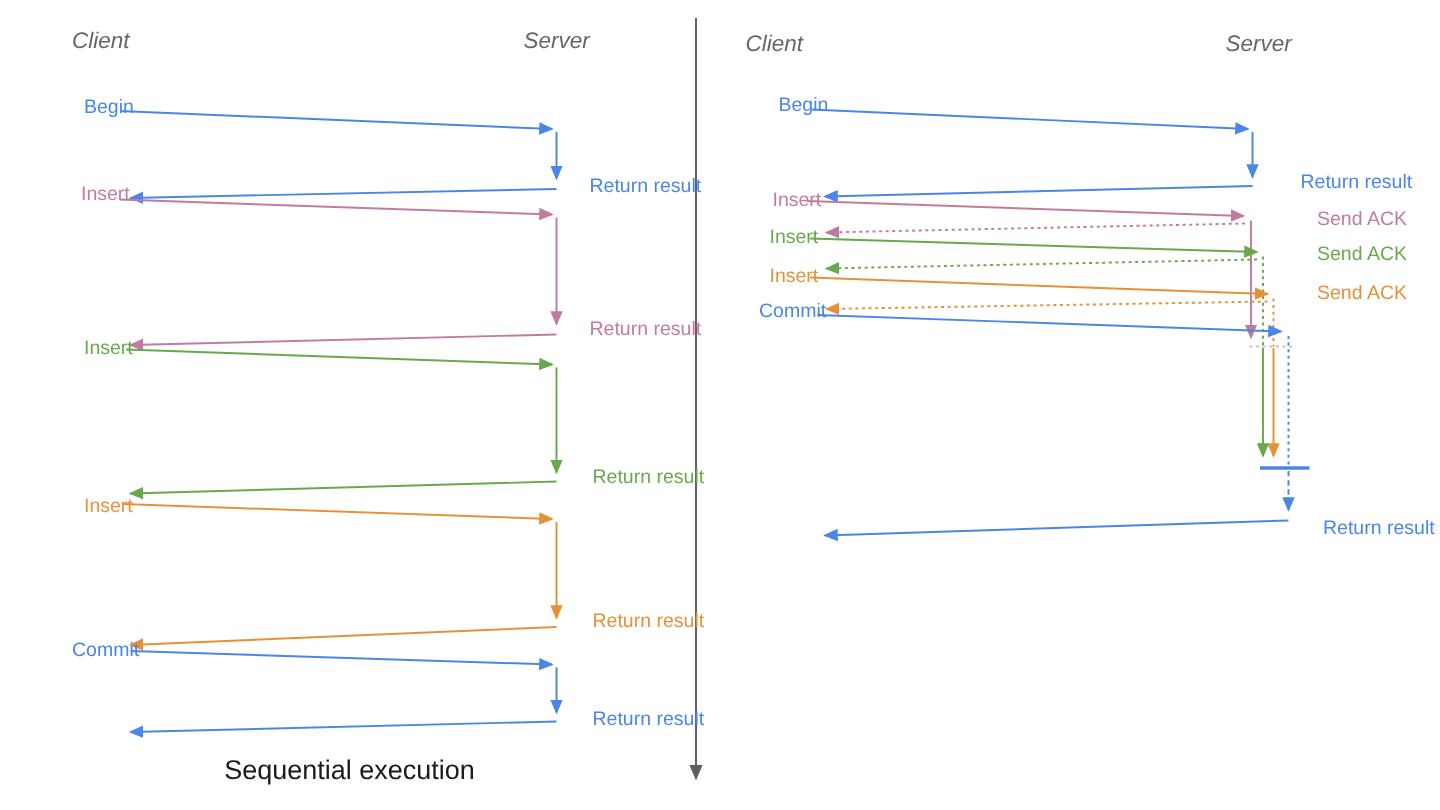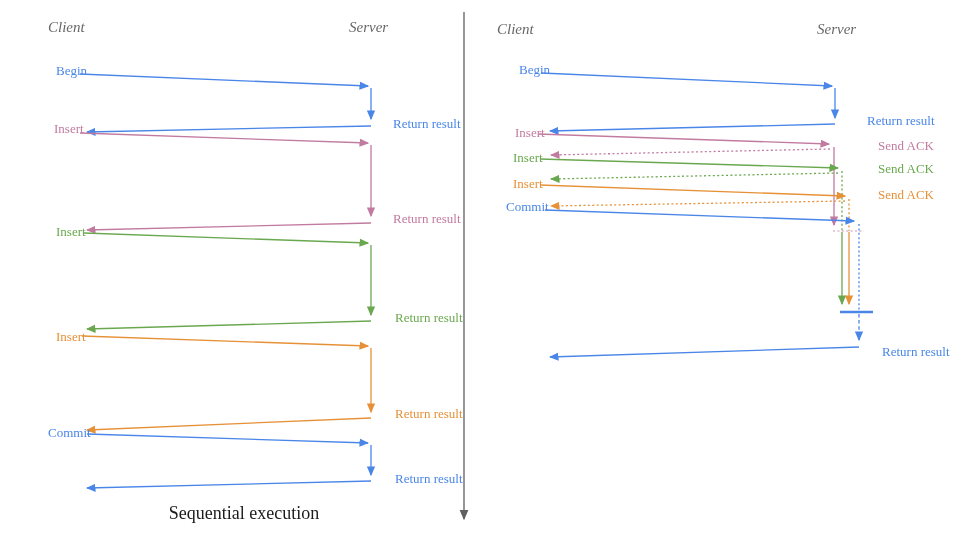--- a/index.html
+++ b/index.html
@@ -1,21 +1,21 @@
 <!DOCTYPE html>
 <html style="--c-blue: #4a86e8; --c-pink: #c27ba0; --c-green: #6aa84f; --c-orange: #e69138; --c-axis: #5f5f5f; --c-header: #666666; --c-title: #1b1b1b;"><head>
 <meta charset="utf-8">
 <style>
   :root{
     --c-blue:#4a86e8; --c-pink:#c27ba0; --c-green:#6aa84f; --c-orange:#e69138;
     --c-axis:#5f5f5f; --c-header:#666666; --c-title:#1b1b1b;
   }
   html,body{margin:0;padding:0;background:#fff;}
   #canvas{position:relative;width:960px;height:540px;background:#ffffff;overflow:hidden;
-          font-family:Liberation Serif, serif;}
+          font-family:Liberation Sans, sans-serif;}
   #lines{position:absolute;left:0;top:0;pointer-events:none;}
   .lbl{position:absolute;font-size:13px;line-height:14px;white-space:nowrap;margin-left:16px;}
   .hdr{position:absolute;font-size:15px;font-style:italic;color:var(--c-header);white-space:nowrap;}
   .title{position:absolute;font-size:18px;color:var(--c-title);width:240px;text-align:center;white-space:nowrap;}
   .time-lbl{position:absolute;font-size:18px;color:#111;white-space:nowrap;margin-top:20px;}
   .c-blue{color:var(--c-blue);} .c-pink{color:var(--c-pink);}
   .c-green{color:var(--c-green);} .c-orange{color:var(--c-orange);}
   .s-blue{stroke:var(--c-blue);} .s-pink{stroke:var(--c-pink);}
   .s-green{stroke:var(--c-green);} .s-orange{stroke:var(--c-orange);}
   .s-axis{stroke:var(--c-axis);}
@@ -121,21 +121,21 @@
 
   <div class="lbl c-green" style="left:40px;top:225px">Insert</div>
   <div class="lbl c-green" style="left:379px;top:311px">Return result</div>
 
   <div class="lbl c-orange" style="left:40px;top:330px">Insert</div>
   <div class="lbl c-orange" style="left:379px;top:407px">Return result</div>
 
   <div class="lbl c-blue" style="left:32px;top:426px">Commit</div>
   <div class="lbl c-blue" style="left:379px;top:472px">Return result</div>
 
-  <div class="title" style="left:124px;top:503px">Sequential execution</div>
+  <div class="title" style="left:113px;top:503px">Sequential execution</div>
 
   <div class="time-lbl" style="left:448px;top:524px">Time</div>
 
   <div class="hdr" style="left:497px;top:21px">Client</div>
   <div class="hdr" style="left:817px;top:21px">Server</div>
 
   <div class="lbl c-blue" style="left:503px;top:63px">Begin</div>
   <div class="lbl c-blue" style="left:851px;top:114px">Return result</div>
 
   <div class="lbl c-pink" style="left:499px;top:126px">Insert</div>

